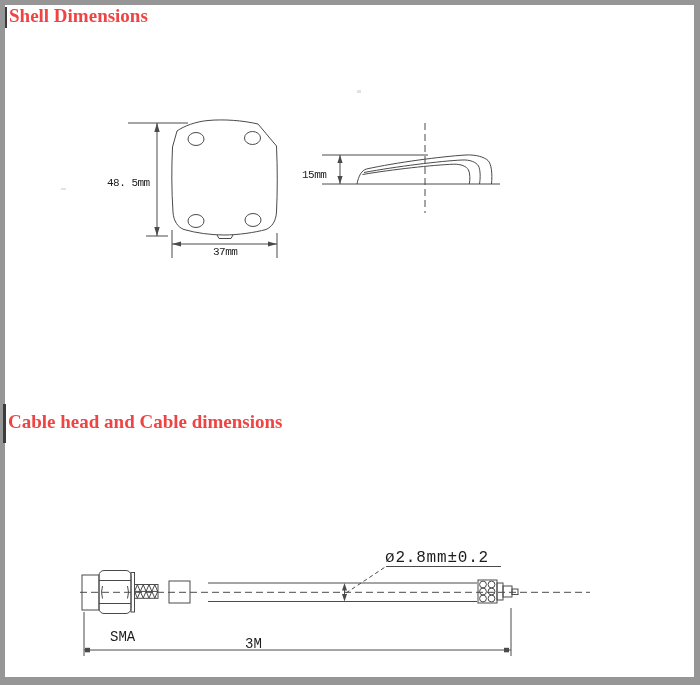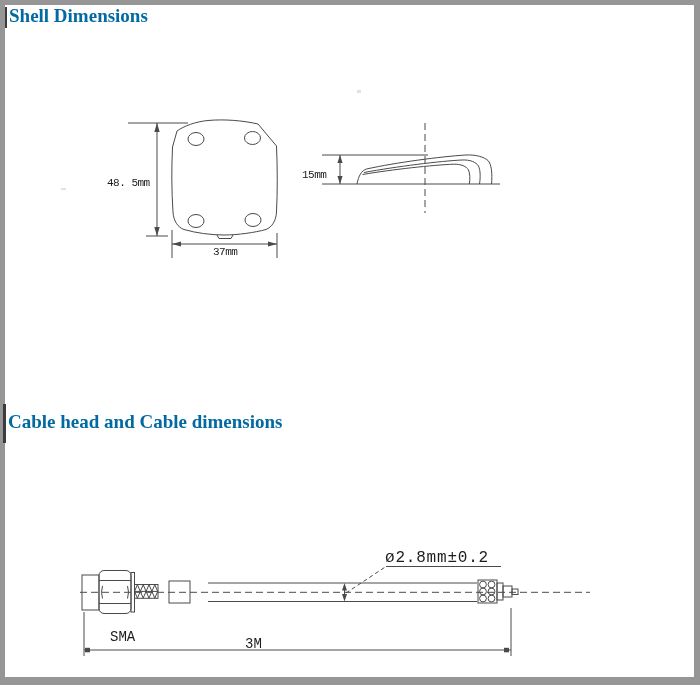--- a/index.html
+++ b/index.html
@@ -12,21 +12,21 @@
   .frame-top{left:0;top:0;width:700px;height:5px;}
   .frame-left{left:0;top:0;width:5px;height:685px;}
   .frame-right{left:694px;top:0;width:6px;height:685px;}
   .frame-bottom{left:0;top:677px;width:700px;height:8px;}
   .accent{position:absolute;background:#3c3c3c;}
   .accent-shell{left:5px;top:7px;width:2px;height:21px;}
   .accent-cable{left:3px;top:404px;width:3px;height:39px;}
   .section-title{
     position:absolute;
     font-family:"Liberation Serif","DejaVu Serif",serif;
-    font-weight:bold;font-size:19px;line-height:22px;color:#0369a1;white-space:nowrap;
+    font-weight:bold;font-size:19px;line-height:22px;color:#ef4444;white-space:nowrap;
   }
   .shell-title{left:9px;top:5px;}
   .cable-title{left:8px;top:411px;text-align:right;}
   .artifact{position:absolute;background:#d6d6d6;opacity:.7;}
   .artifact-1{left:357px;top:90px;width:4px;height:3px;}
   .artifact-2{left:61px;top:188px;width:5px;height:2px;}
   .drawing{position:absolute;left:0;top:0;}
   .ln{stroke:var(--drawing-line,#4a4a4a);stroke-width:1;fill:none;}
   .fl{fill:var(--drawing-line,#4a4a4a);stroke:none;}
   .dash{stroke-dasharray:7 4;}

